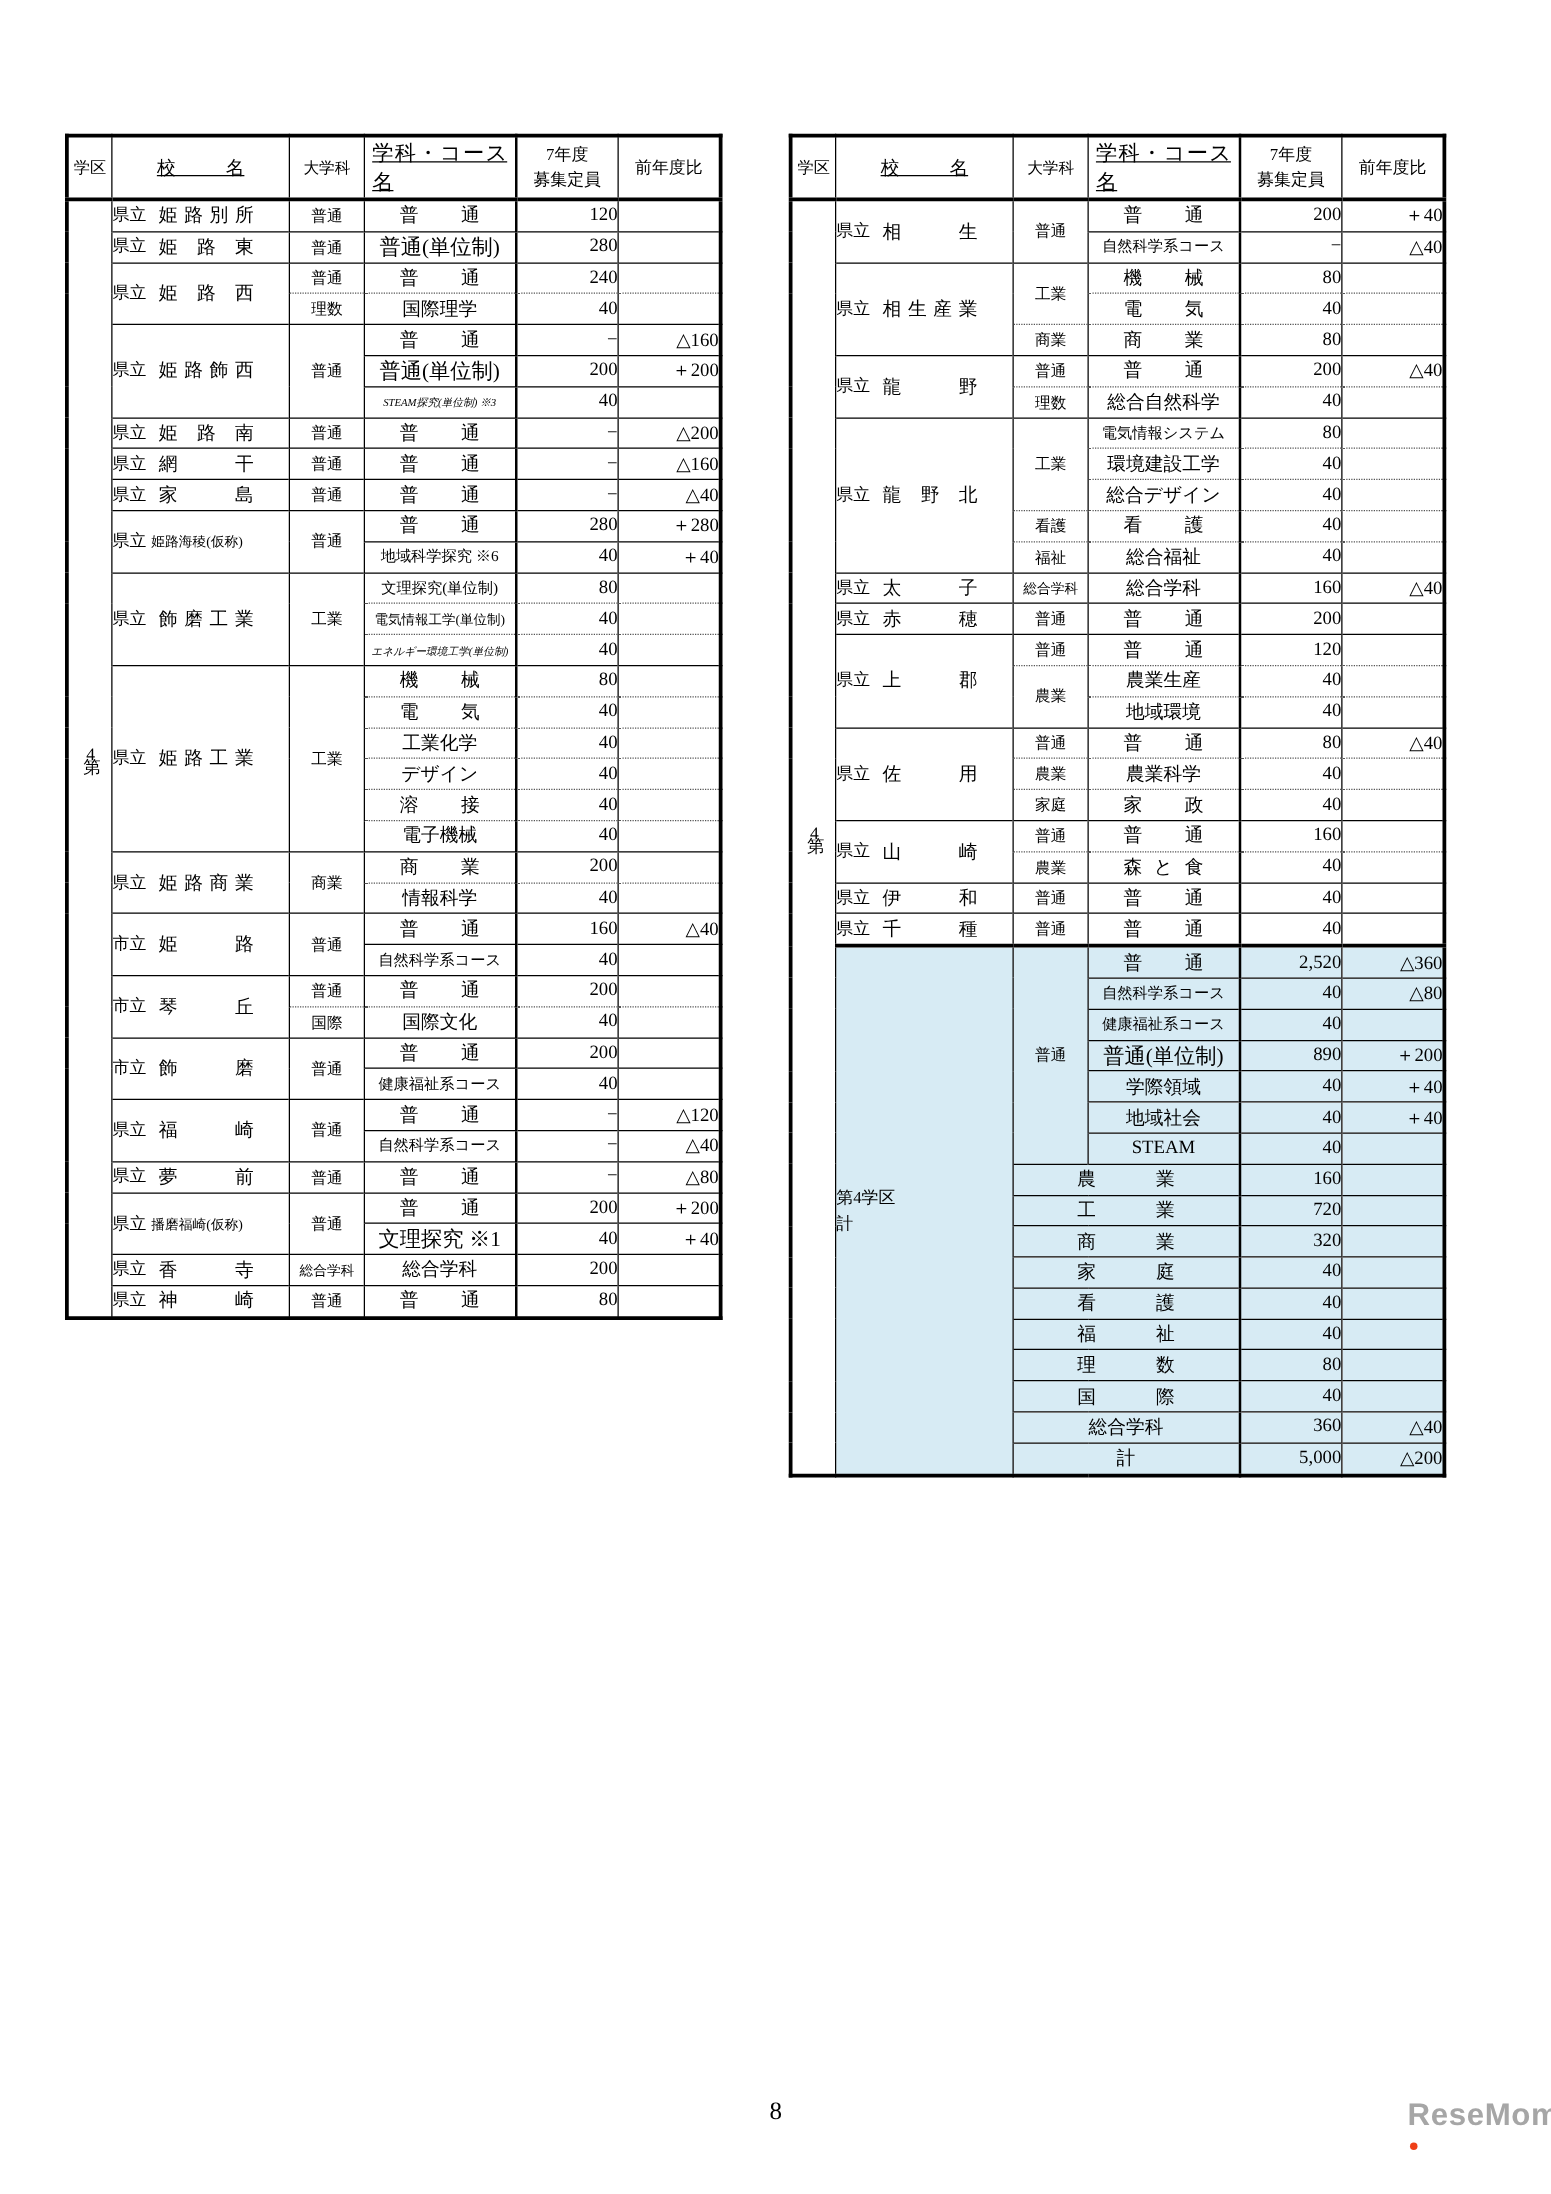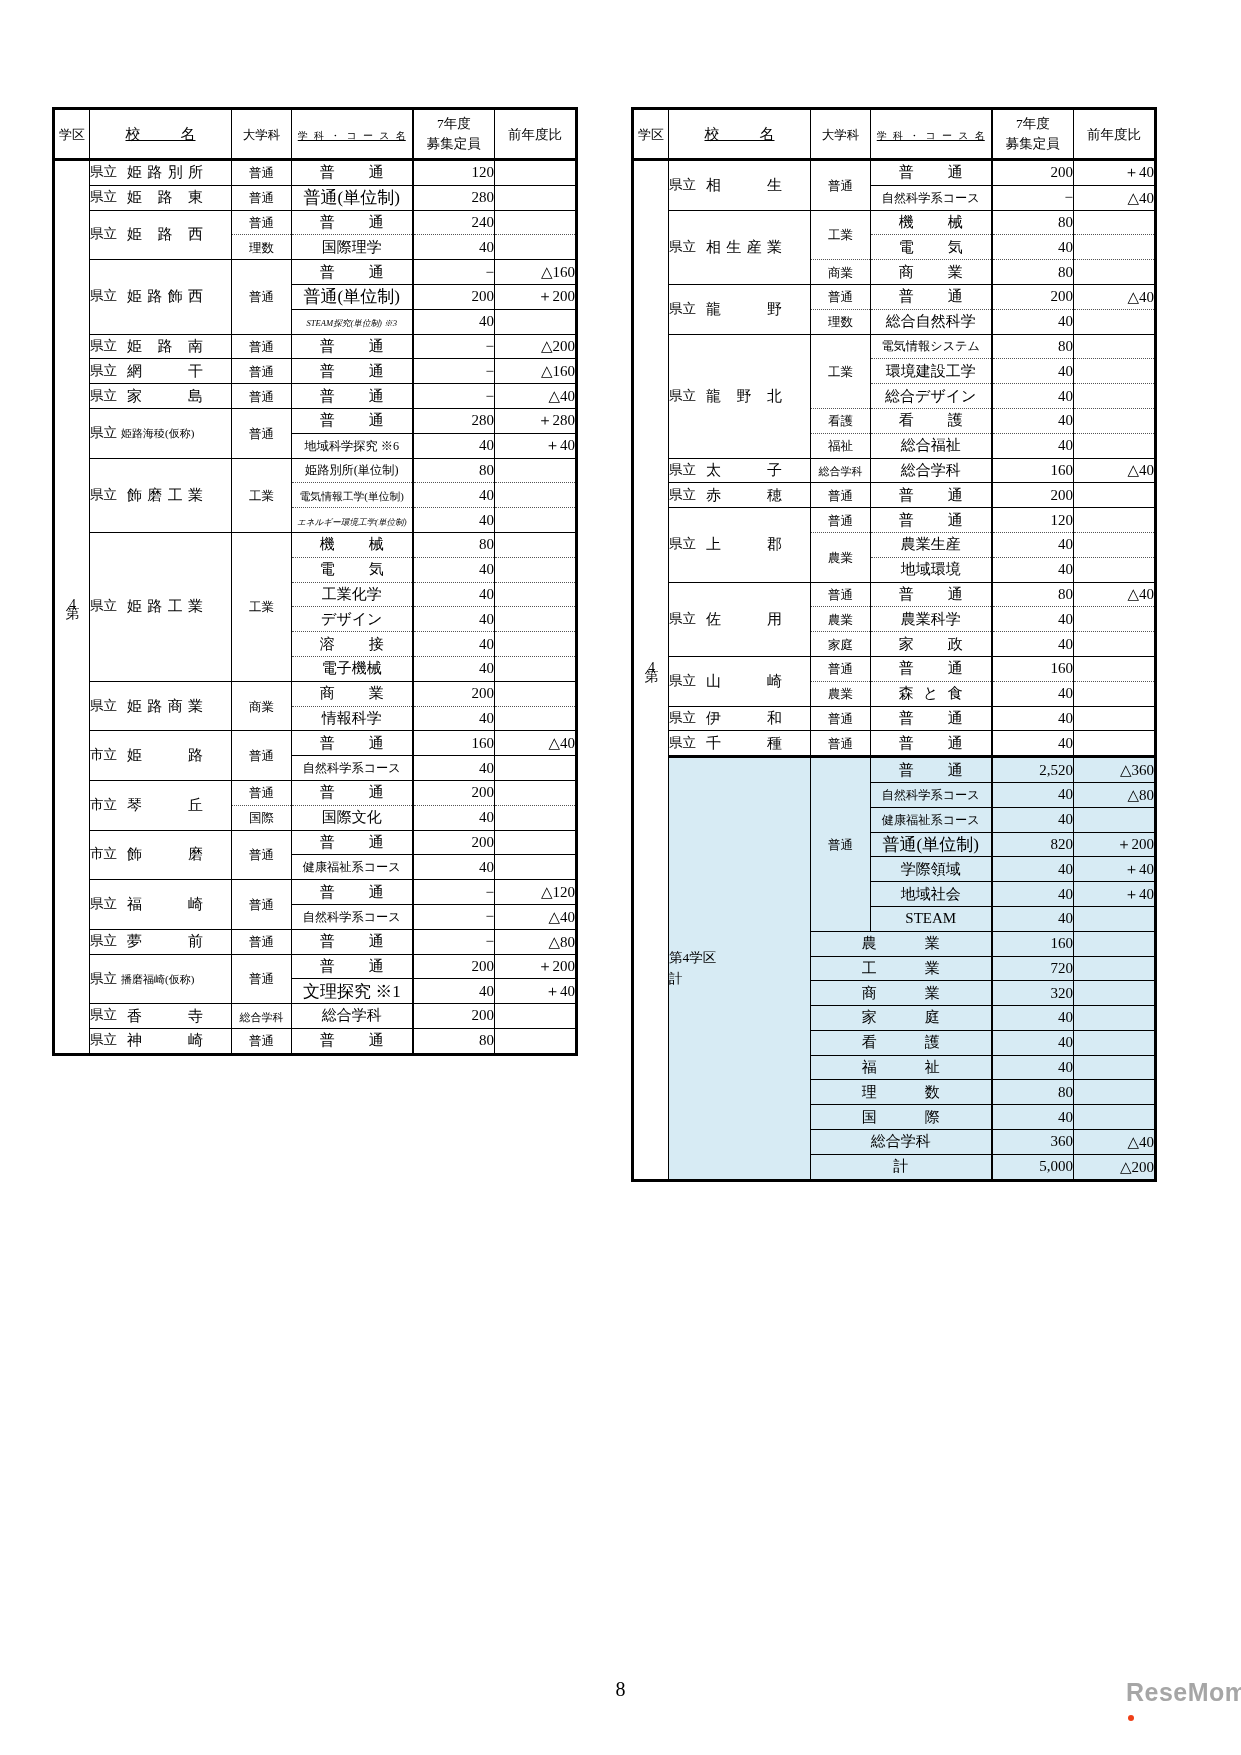--- a/index.html
+++ b/index.html
@@ -42,21 +42,21 @@
   .cell-num{text-align:right;padding-right:13px;font-size:15px;}
   .cell-yoy{text-align:right;padding-right:6px;font-size:15px;}
   .cat-cell{text-align:center;font-size:15px;}
   .sum{background:var(--sum-bg,#d7ebf4);}
   .sum-label{text-align:left;font-size:13.5px;}
   .sum-label span{display:inline-block;width:58px;white-space:normal;line-height:1.6;}
   .pre{white-space:pre-line;line-height:1.45;font-size:13.5px;}
   .h-dist{font-size:13px;}
   .jh{display:inline-block;text-align:justify;text-align-last:justify;white-space:normal;text-decoration:underline;}
   .jh72{width:70px;font-size:15px;}
-  .jh110{width:108px;font-size:10px;}
+  .jh110{width:108px;font-size:17px;}
   .h-dept{font-size:12.5px;}
   .h-yoy{font-size:13.5px;}
 
   .page-number{position:absolute;left:0;right:0;top:1678px;text-align:center;font-size:20px;}
   .logo{position:absolute;left:1126px;top:1678px;font-family:"Liberation Sans","DejaVu Sans",sans-serif;}
   .logo-text{font-size:25px;font-weight:bold;color:#a6a6a6;letter-spacing:0.5px;}
   .logo-dot{display:inline-block;width:6px;height:6px;border-radius:50%;background:#ef3f17;margin-left:2px;}
 </style>
 </head>
 <body>
@@ -160,21 +160,21 @@
             <td class="c5 c-yoy cell-yoy h-school"><span>＋280</span></td>
           </tr>
           <tr>
             <td class="c3 cell-course h-solid"><span class="fs12">地域科学探究 ※6</span></td>
             <td class="c4 c-cap cell-num h-solid"><span>40</span></td>
             <td class="c5 c-yoy cell-yoy h-solid"><span>＋40</span></td>
           </tr>
           <tr>
             <td class="c1 cell-school h-school" rowspan="3"><span class="prefix">県立</span><span class="jn">飾磨工業</span></td>
             <td class="c2 cell-dept h-school" rowspan="3"><span>工業</span></td>
-            <td class="c3 cell-course h-school"><span class="fs12">姫路別所(単位制)</span></td>
+            <td class="c3 cell-course h-school"><span class="fs12">文理探究(単位制)</span></td>
             <td class="c4 c-cap cell-num h-school"><span>80</span></td>
             <td class="c5 c-yoy cell-yoy h-school"><span></span></td>
           </tr>
           <tr>
             <td class="c3 cell-course h-dot"><span class="fs11">電気情報工学(単位制)</span></td>
             <td class="c4 c-cap cell-num h-dot"><span>40</span></td>
             <td class="c5 c-yoy cell-yoy h-dot"><span></span></td>
           </tr>
           <tr>
             <td class="c3 cell-course h-dot"><span class="fs10">エネルギー環境工学(単位制)</span></td>
@@ -497,21 +497,21 @@
             <td class="c4 c-cap sum cell-num h-sum"><span>40</span></td>
             <td class="c5 c-yoy sum cell-yoy h-sum"><span>△80</span></td>
           </tr>
           <tr>
             <td class="c3 sum cell-course h-sum"><span class="fs12">健康福祉系コース</span></td>
             <td class="c4 c-cap sum cell-num h-sum"><span>40</span></td>
             <td class="c5 c-yoy sum cell-yoy h-sum"><span></span></td>
           </tr>
           <tr>
             <td class="c3 sum cell-course h-sum"><span class="fs13">普通(単位制)</span></td>
-            <td class="c4 c-cap sum cell-num h-sum"><span>820</span></td>
+            <td class="c4 c-cap sum cell-num h-sum"><span>890</span></td>
             <td class="c5 c-yoy sum cell-yoy h-sum"><span>＋200</span></td>
           </tr>
           <tr>
             <td class="c3 sum cell-course h-sum"><span>学際領域</span></td>
             <td class="c4 c-cap sum cell-num h-sum"><span>40</span></td>
             <td class="c5 c-yoy sum cell-yoy h-sum"><span>＋40</span></td>
           </tr>
           <tr>
             <td class="c3 sum cell-course h-sum"><span>地域社会</span></td>
             <td class="c4 c-cap sum cell-num h-sum"><span>40</span></td>

